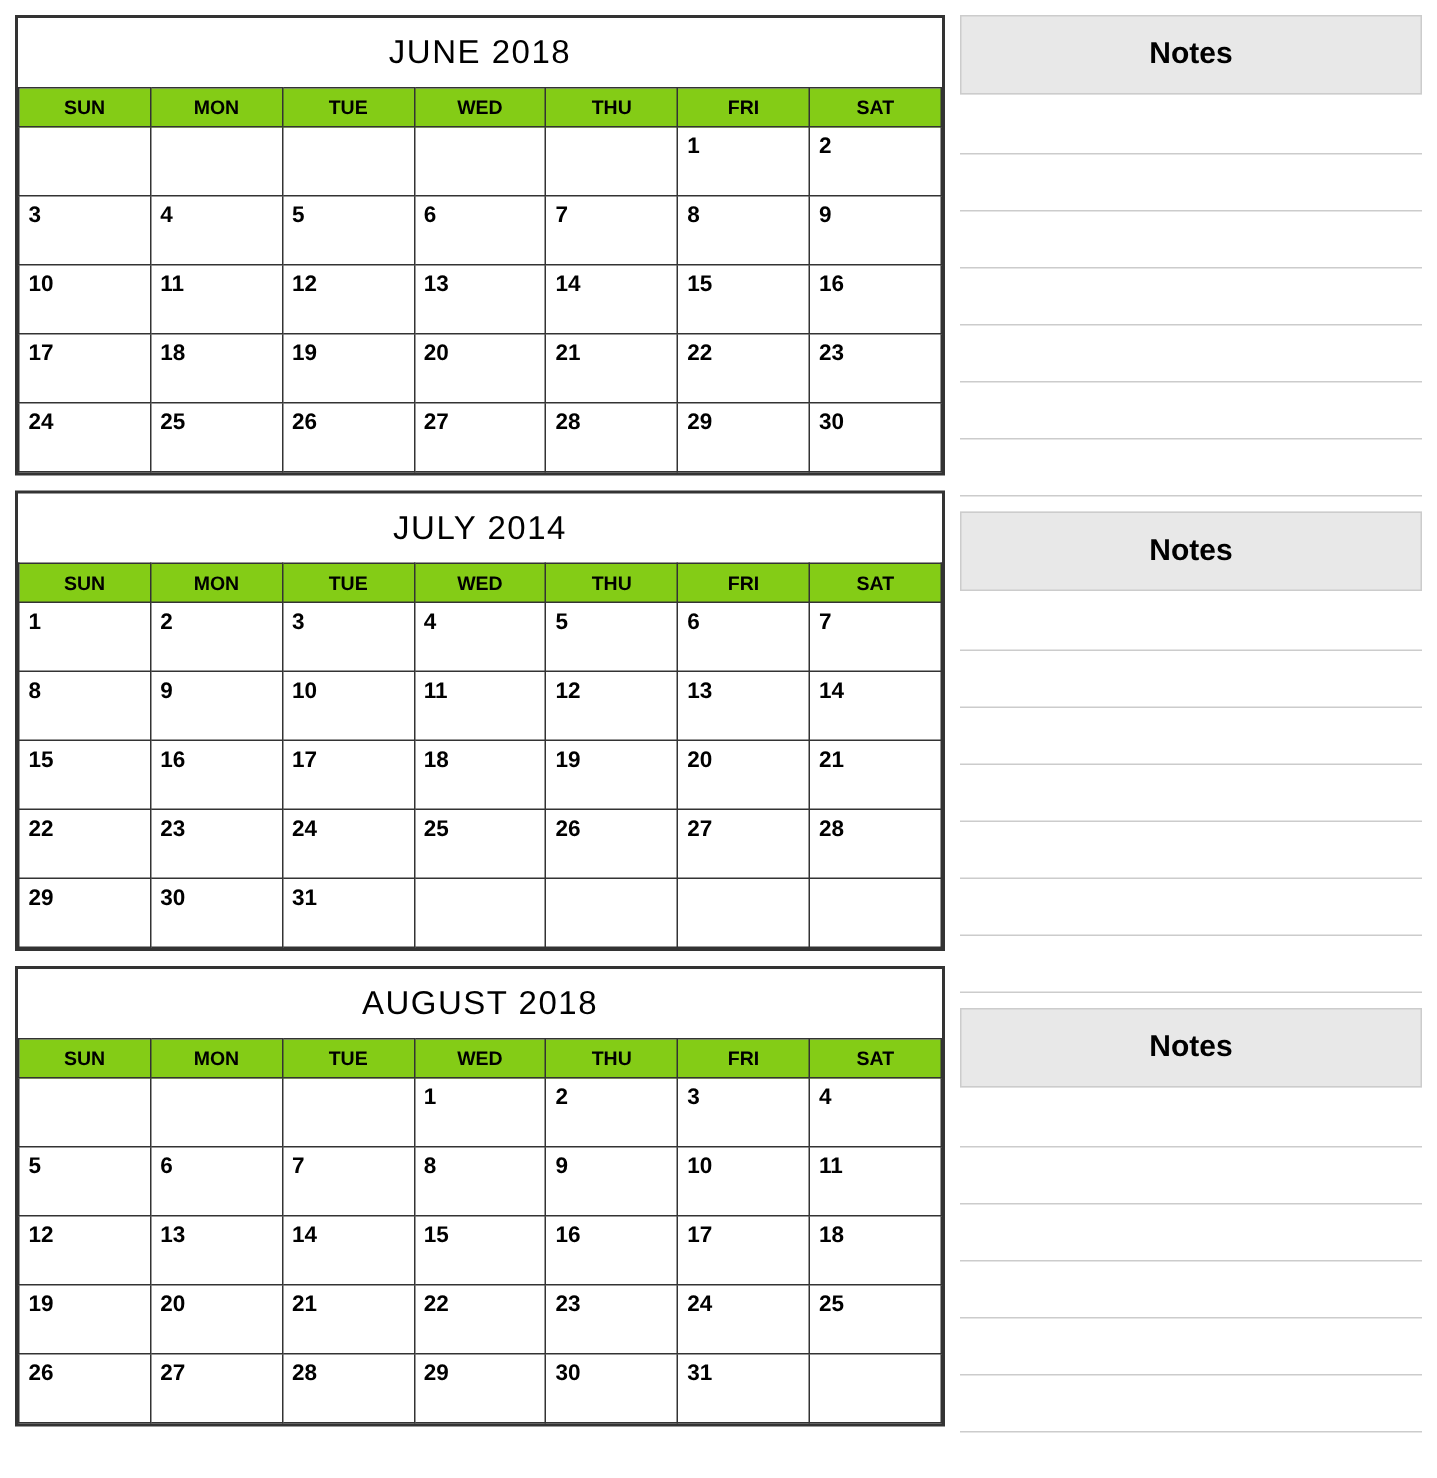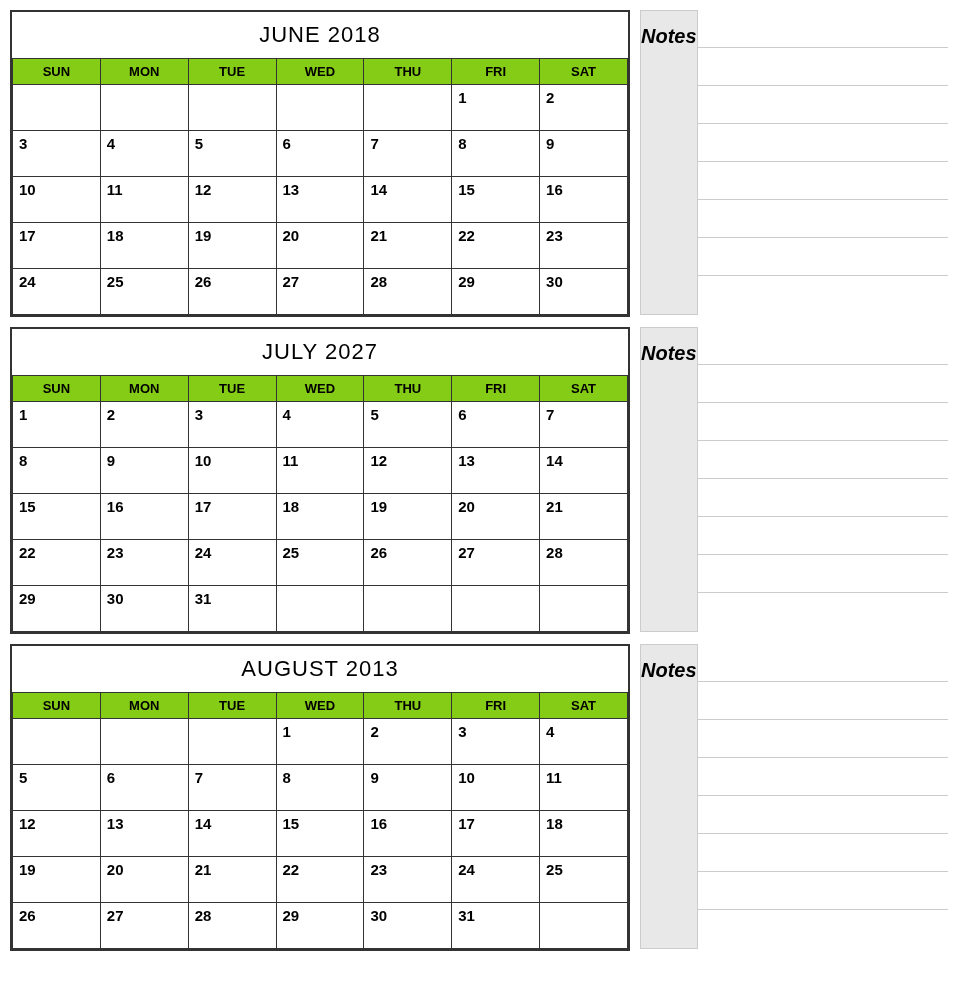--- a/index.html
+++ b/index.html
@@ -75,22 +75,22 @@
       flex: 1;
       gap: 0;
     }
     .notes-line {
       border-bottom: 1px solid #ccc;
       height: 38px;
       width: 100%;
     }
     .notes-block {
       display: flex;
+      flex-direction: column;
       flex: 1;
-      font-style: italic;
     }
   </style>
 </head>
 <body>
 
 <div class="main-container">
   <div class="calendars-column">
 
   <div class="calendar-block">
         <div class="calendar-title">JUNE 2018</div>
@@ -149,21 +149,21 @@
               <td>26</td>
               <td>27</td>
               <td>28</td>
               <td>29</td>
               <td>30</td>
             </tr>
           </tbody>
         </table>
       </div>
       <div class="calendar-block">
-        <div class="calendar-title">JULY 2027</div>
+        <div class="calendar-title">JULY 2014</div>
         <table class="calendar-grid">
           <thead>
             <tr>
               <th>SUN</th>
               <th>MON</th>
               <th>TUE</th>
               <th>WED</th>
               <th>THU</th>
               <th>FRI</th>
               <th>SAT</th>
@@ -212,21 +212,21 @@
               <td>31</td>
               <td></td>
               <td></td>
               <td></td>
               <td></td>
             </tr>
           </tbody>
         </table>
       </div>
       <div class="calendar-block">
-        <div class="calendar-title">AUGUST 2013</div>
+        <div class="calendar-title">AUGUST 2018</div>
         <table class="calendar-grid">
           <thead>
             <tr>
               <th>SUN</th>
               <th>MON</th>
               <th>TUE</th>
               <th>WED</th>
               <th>THU</th>
               <th>FRI</th>
               <th>SAT</th>

